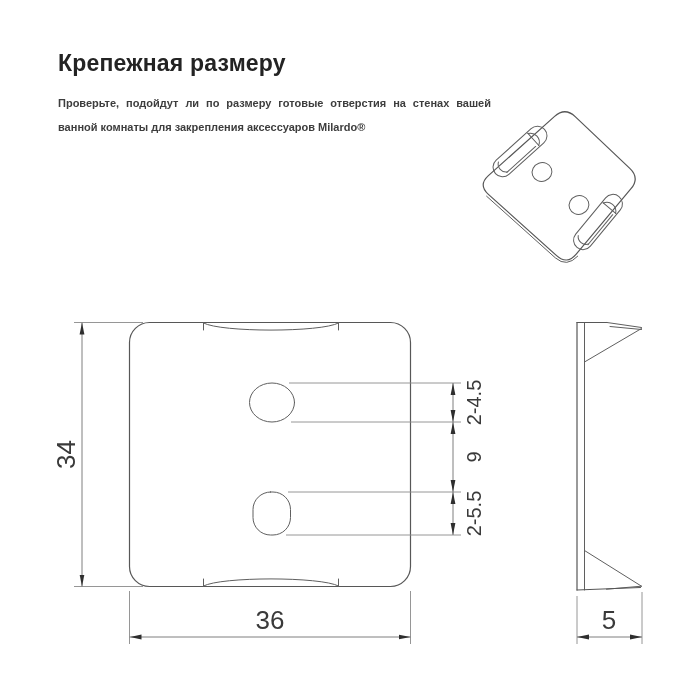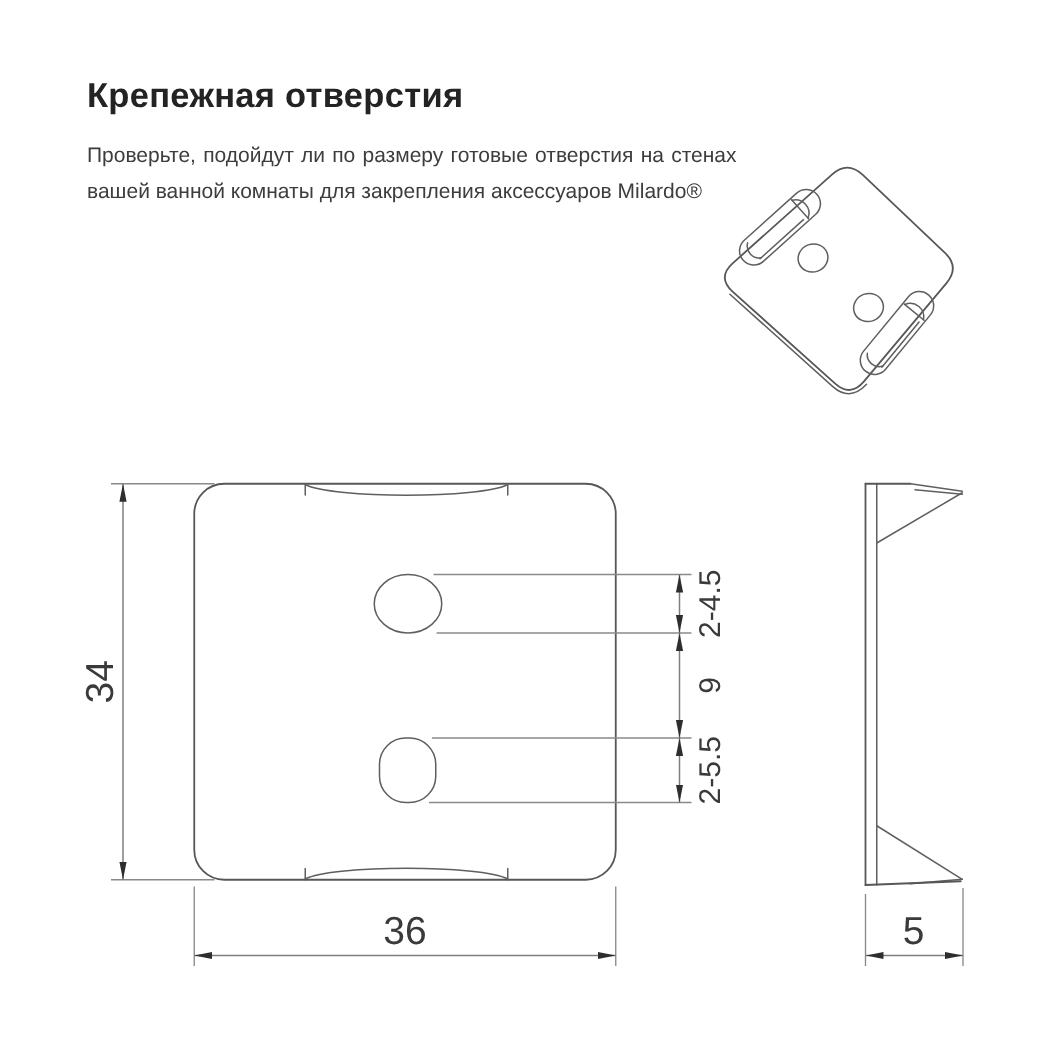--- a/index.html
+++ b/index.html
@@ -6,36 +6,37 @@
   body{
     width:700px;height:700px;position:relative;overflow:hidden;
     font-family:"Liberation Sans","DejaVu Sans",sans-serif;
   }
   .header{position:absolute;left:58px;top:50px;width:433px;}
   .page-title{
     font-size:23px;font-weight:bold;color:#232323;margin:0 0 14px 0;
     letter-spacing:.2px;
   }
   .page-desc{
-    font-size:14px;line-height:24px;color:#3d3d3d;margin:0;
+    font-size:11px;line-height:24px;color:#3d3d3d;margin:0;
     text-align:justify;
+    font-weight:bold;
   }
   svg{position:absolute;left:0;top:0;}
   .outline{stroke:#575757;stroke-width:1.2;fill:none;stroke-linecap:round;stroke-linejoin:round;}
   .thin{stroke:#5f5f5f;stroke-width:1;fill:none;stroke-linecap:round;}
   .dimline{stroke:#7e7e7e;stroke-width:1;fill:none;}
   .extline{stroke:#8a8a8a;stroke-width:0.9;fill:none;}
   .dimtext{fill:#3a3a3a;font-size:26px;font-family:"Liberation Sans","DejaVu Sans",sans-serif;}
   .dimtext-sm{fill:#3a3a3a;font-size:20px;font-family:"Liberation Sans","DejaVu Sans",sans-serif;}
 </style>
 </head>
 <body>
 
 <div class="header">
-  <h1 class="page-title">Крепежная отверстия</h1>
+  <h1 class="page-title">Крепежная размеру</h1>
   <p class="page-desc">Проверьте, подойдут ли по размеру готовые отверстия на стенах вашей ванной комнаты для закрепления аксессуаров Milardo®</p>
 </div>
 
 <svg width="700" height="700" viewBox="0 0 700 700">
   <defs>
     <marker id="arr" viewBox="0 0 12 6" refX="12" refY="3" markerWidth="12" markerHeight="6" markerUnits="userSpaceOnUse" orient="auto-start-reverse">
       <path d="M12,3 L0,0.6 L0,5.4 Z" fill="#2e2e2e"></path>
     </marker>
   </defs>
 

